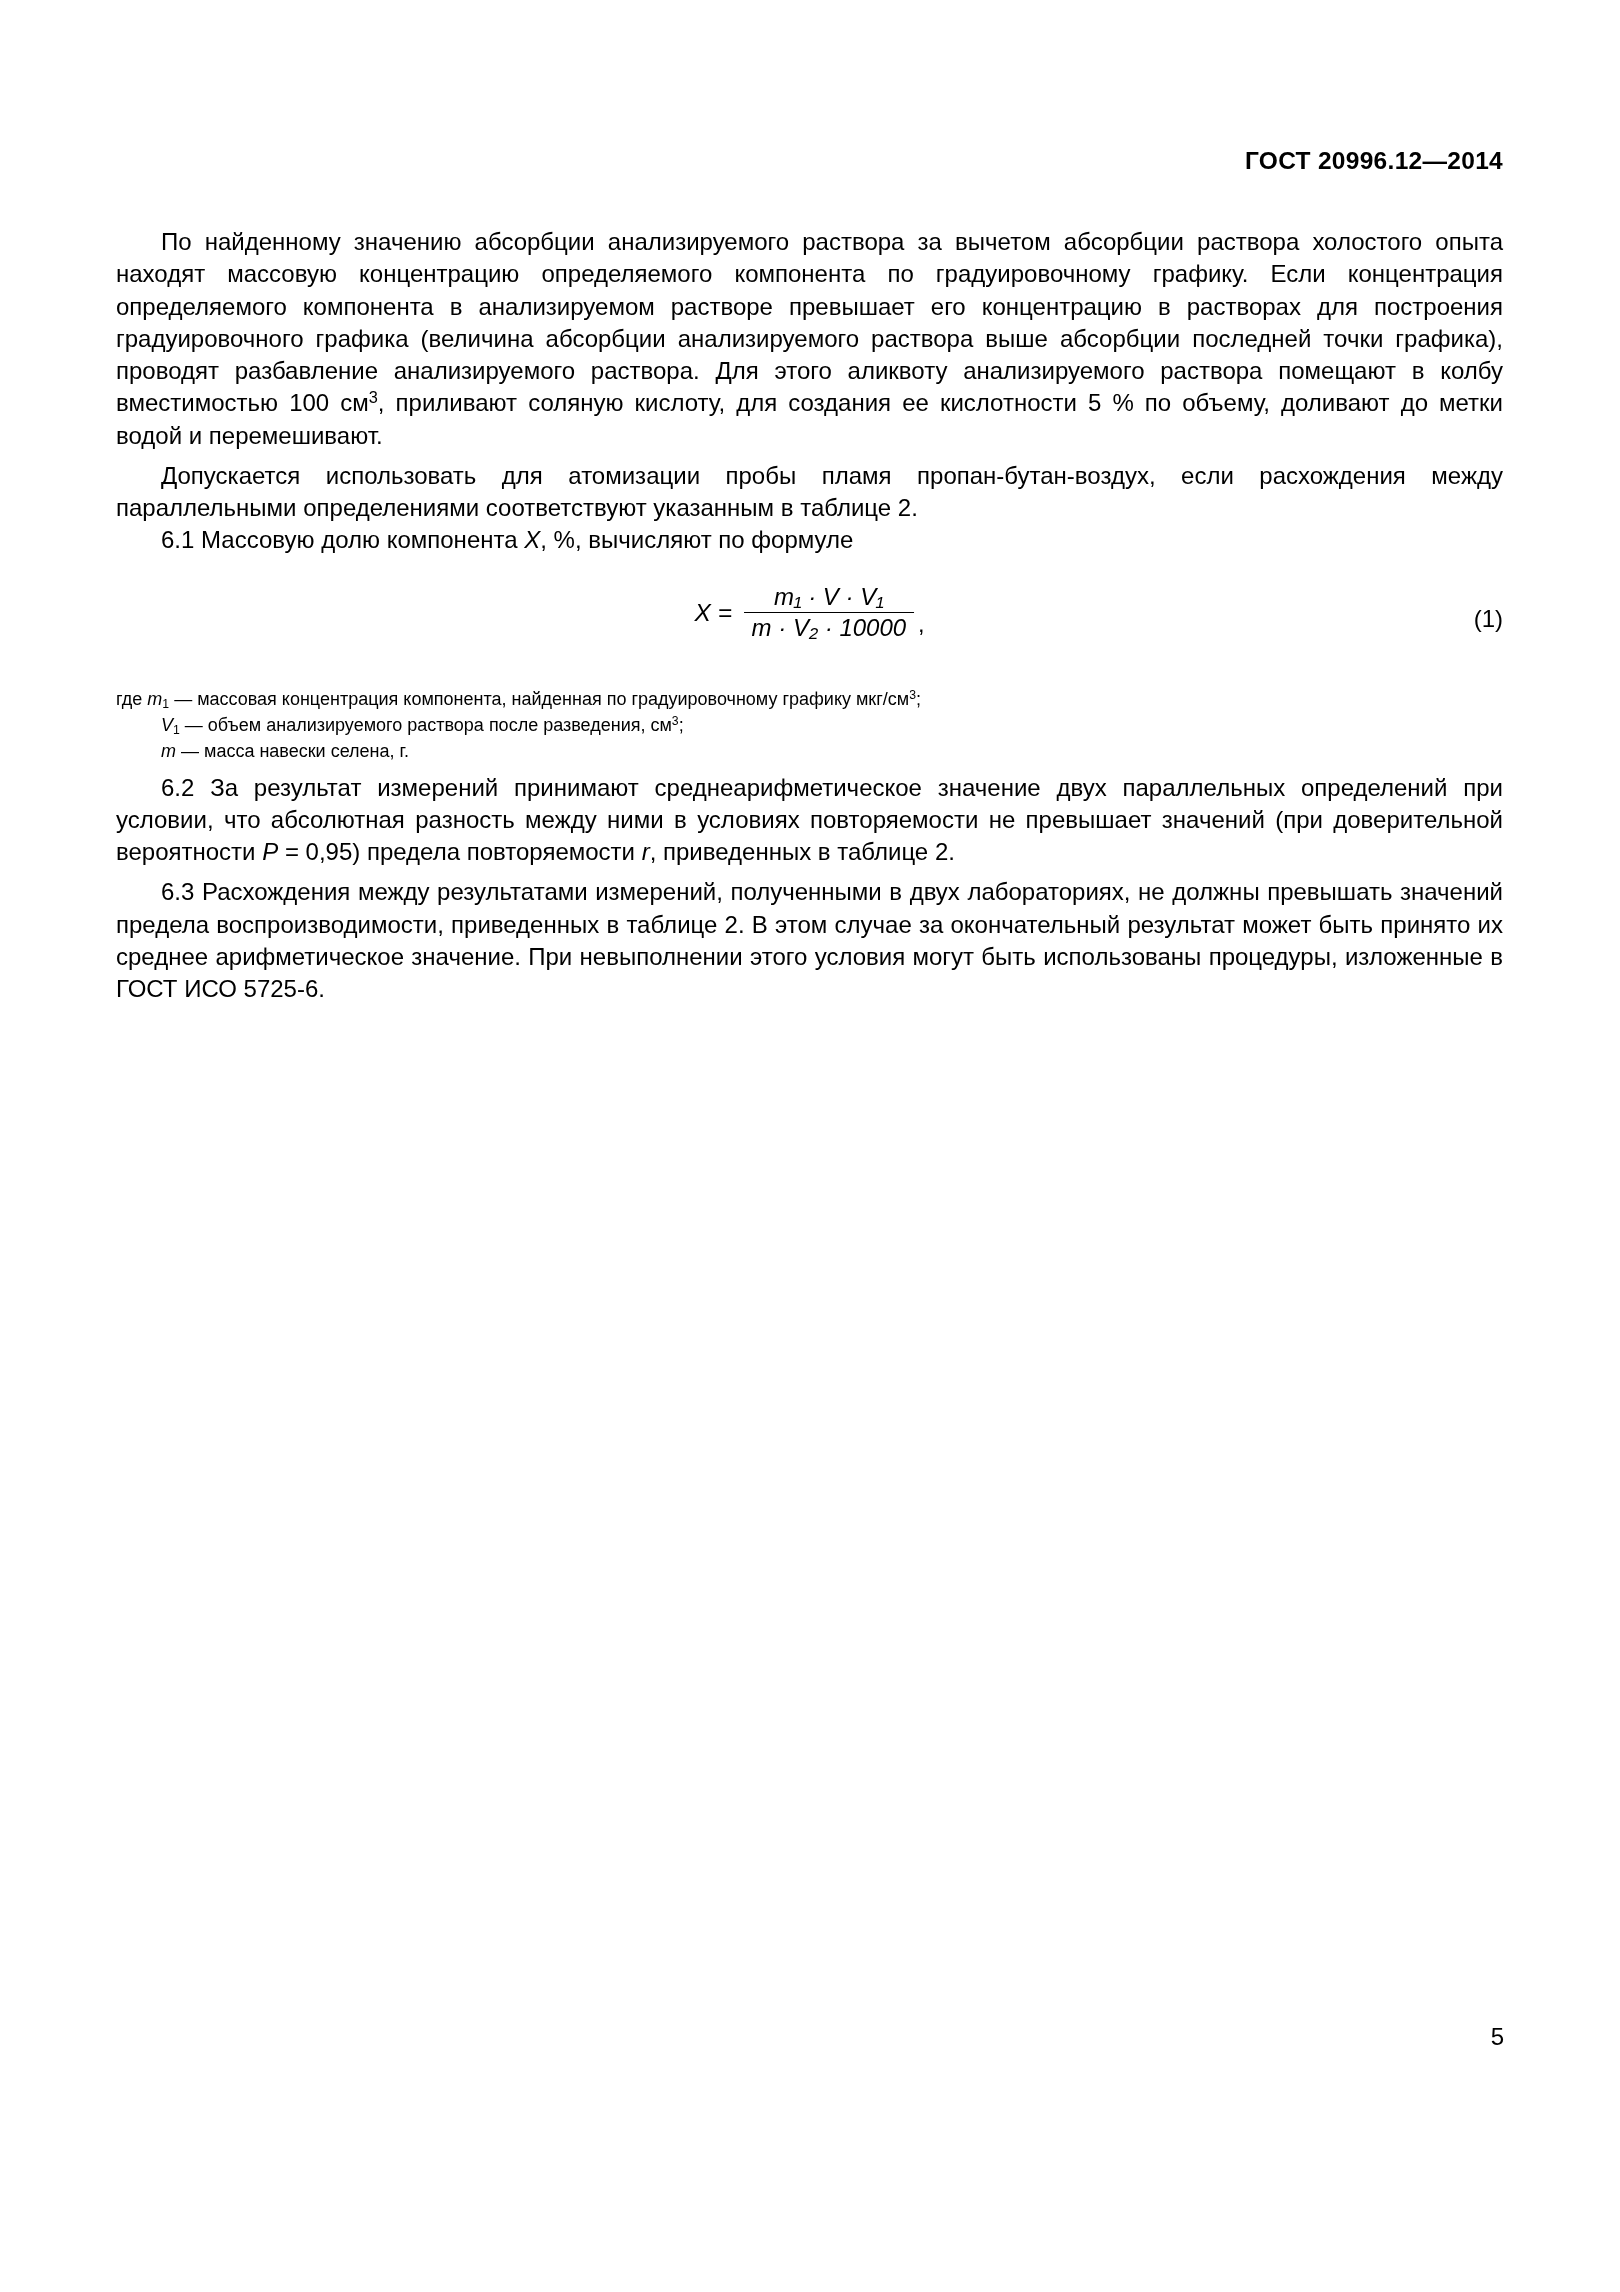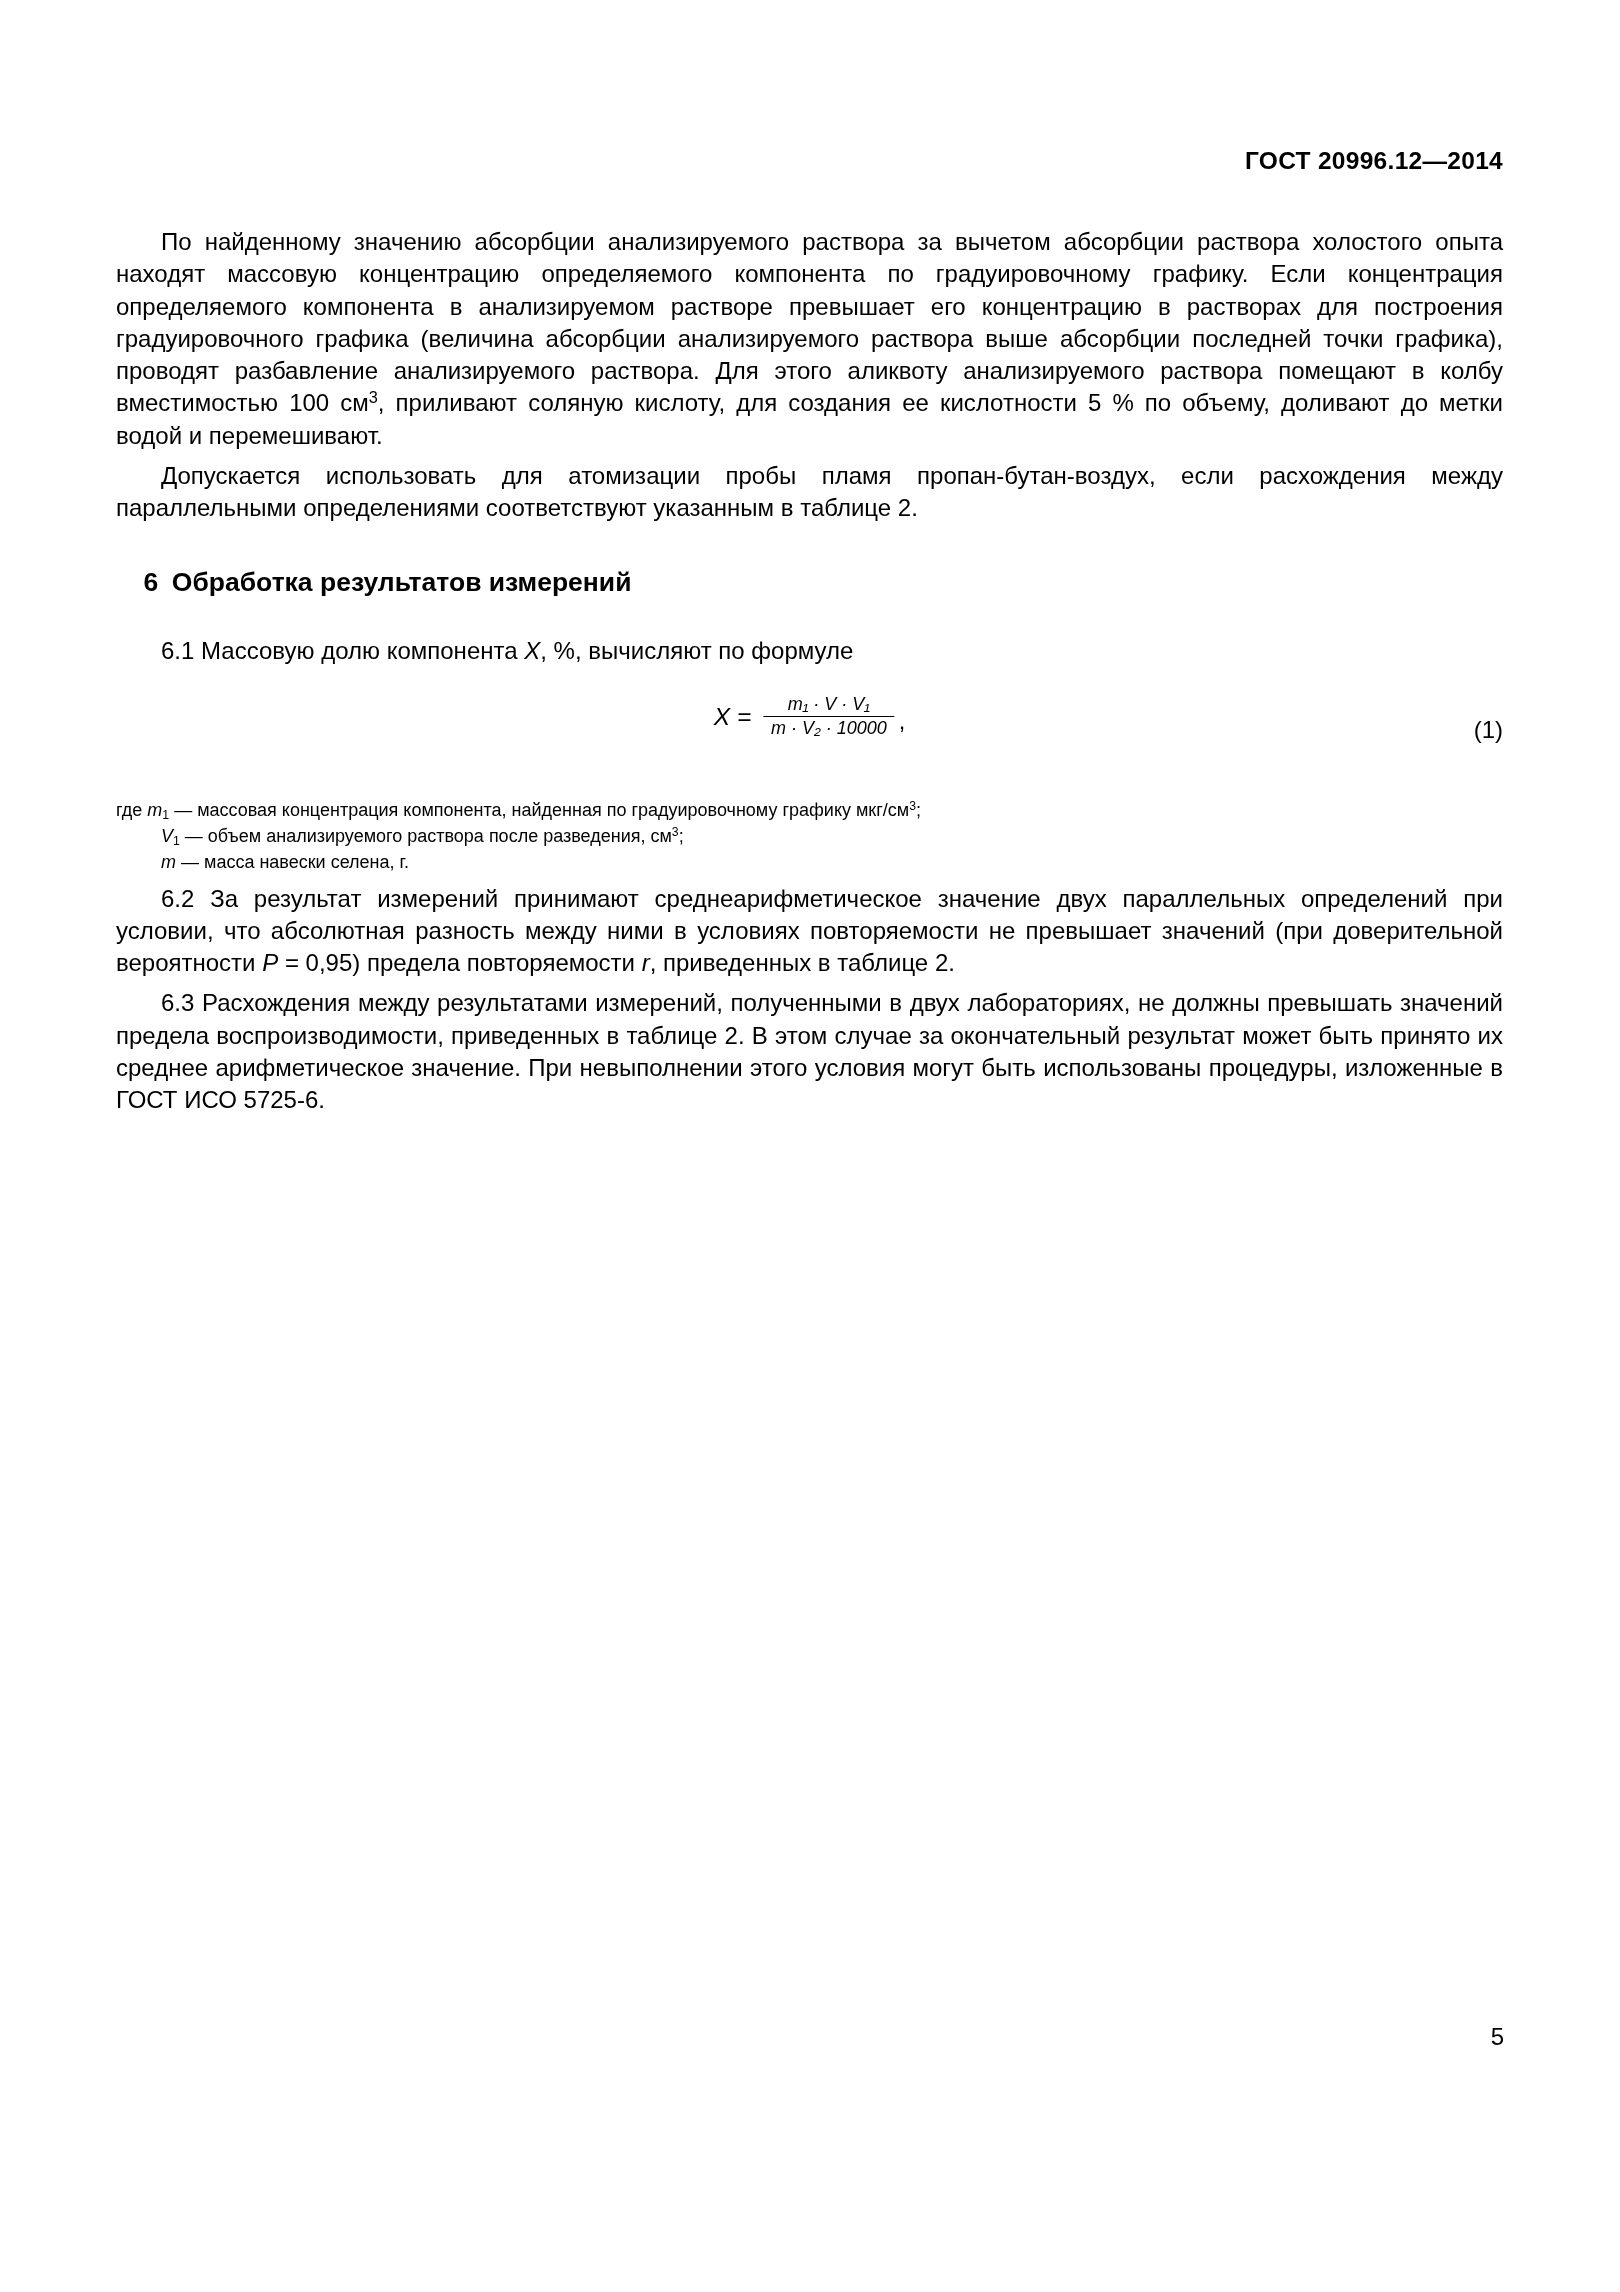--- a/index.html
+++ b/index.html
@@ -88,21 +88,21 @@
   .frac {
     display: inline-flex;
     flex-direction: column;
     align-items: center;
     vertical-align: middle;
     margin: 0 2px;
   }
   .frac .num-part,
   .frac .den-part {
     padding: 1px 7.8px;
-    font-size: 18px;
+    font-size: 24px;
     white-space: nowrap;
   }
   .frac .bar {
     width: 100%;
     height: 1.5px;
     background: #000;
   }
   .formula .comma {
     align-self: flex-end;
     padding-bottom: 5.9px;
@@ -138,21 +138,20 @@
 <div class="page">
 
   <div class="content">
 
     <div class="doc-header">ГОСТ  20996.12—2014</div>
 
     <p class="indent"><span>По найденному значению абсорбции анализируемого раствора за вычетом абсорбции раствора холостого опыта находят массовую концентрацию определяемого компонента по градуировочному графику. Если концентрация определяемого компонента в анализируемом растворе превышает его концентрацию в растворах для построения градуировочного графика (величина абсорбции анализируемого раствора выше абсорбции последней точки графика), проводят разбавление анализируемого раствора. Для этого аликвоту анализируемого раствора помещают в колбу вместимостью 100 см</span><sup>3</sup><span>, приливают соляную кислоту, для создания ее кислотности 5 % по объему, доливают до метки водой и перемешивают.</span></p>
 
     <p class="indent clause">Допускается использовать для атомизации пробы пламя пропан-бутан-воздух, если расхождения между параллельными определениями соответствуют указанным в таблице 2.</p>
 
-    <div class="section-heading"><span class="num">6</span><span>Обработка результатов измерений</span></div>
 
     <p class="indent"><span>6.1</span>&nbsp;<span>Массовую долю компонента</span>&nbsp;<i>X</i><span>, %, вычисляют по формуле</span></p>
 
     <div class="formula-row">
       <div class="formula">
         <span class="lhs">X =</span>
         <span class="frac">
           <span class="num-part ital">m₁ · V · V₁</span>
           <span class="bar"></span>
           <span class="den-part ital">m · V₂ · 10000</span>

